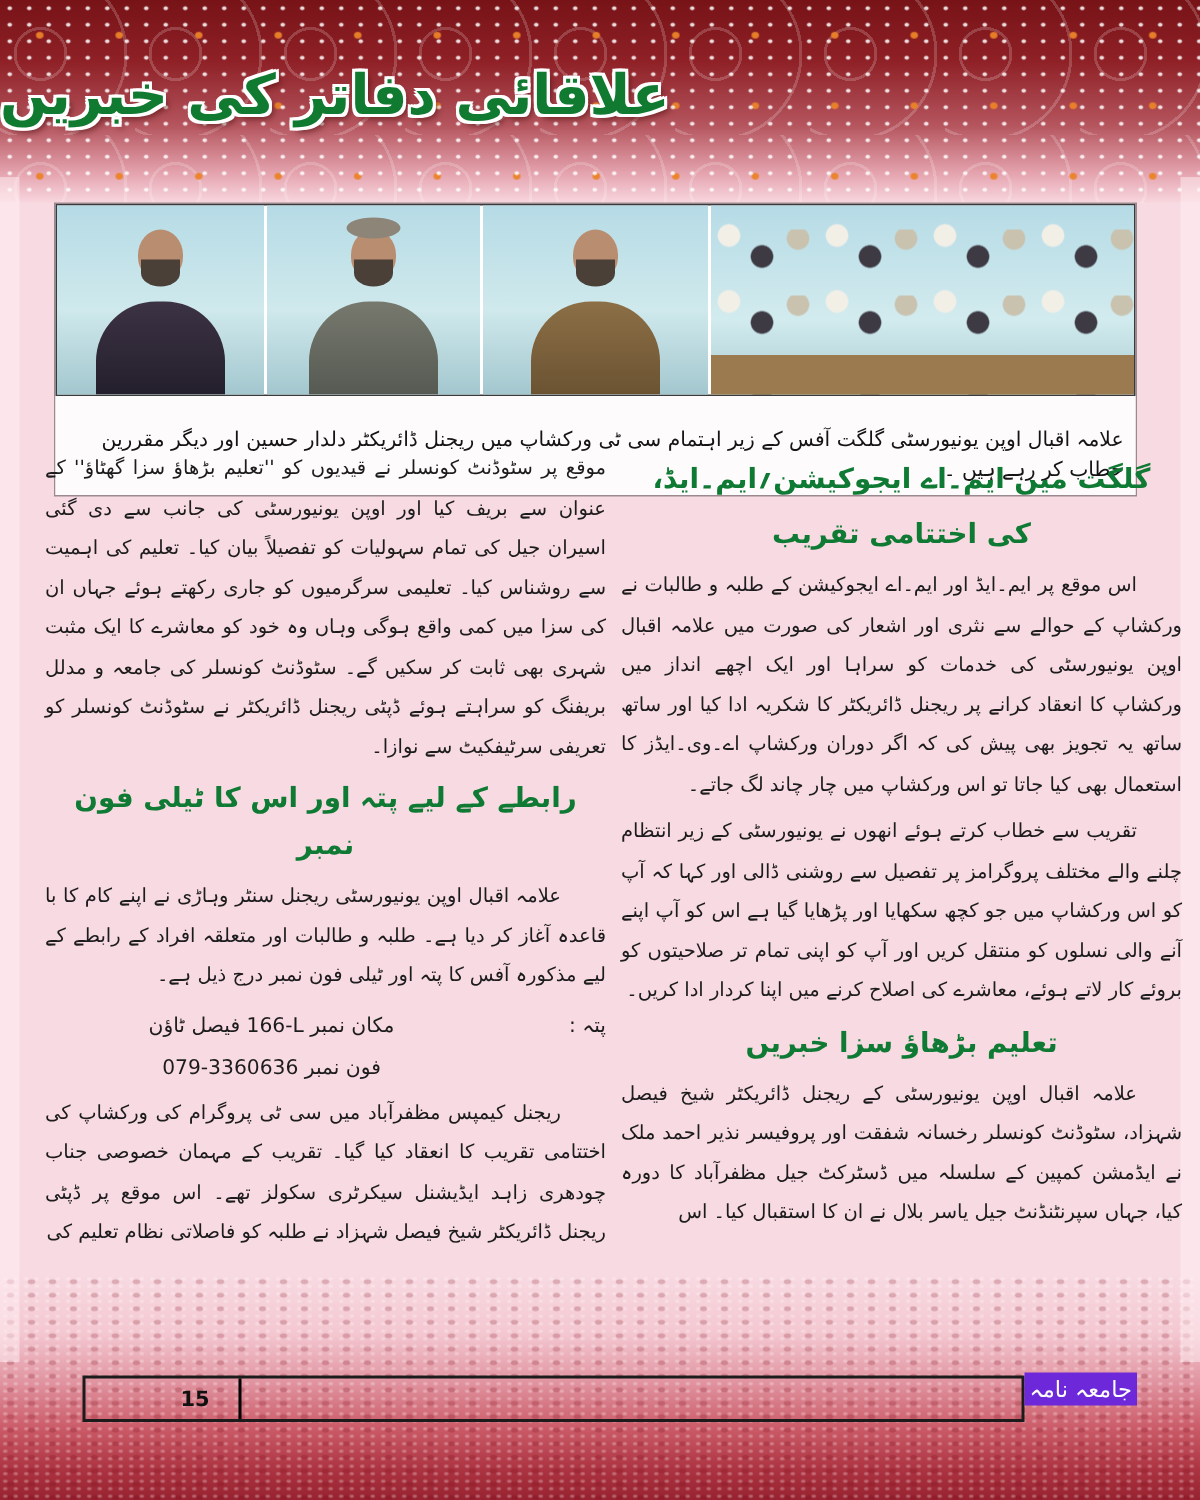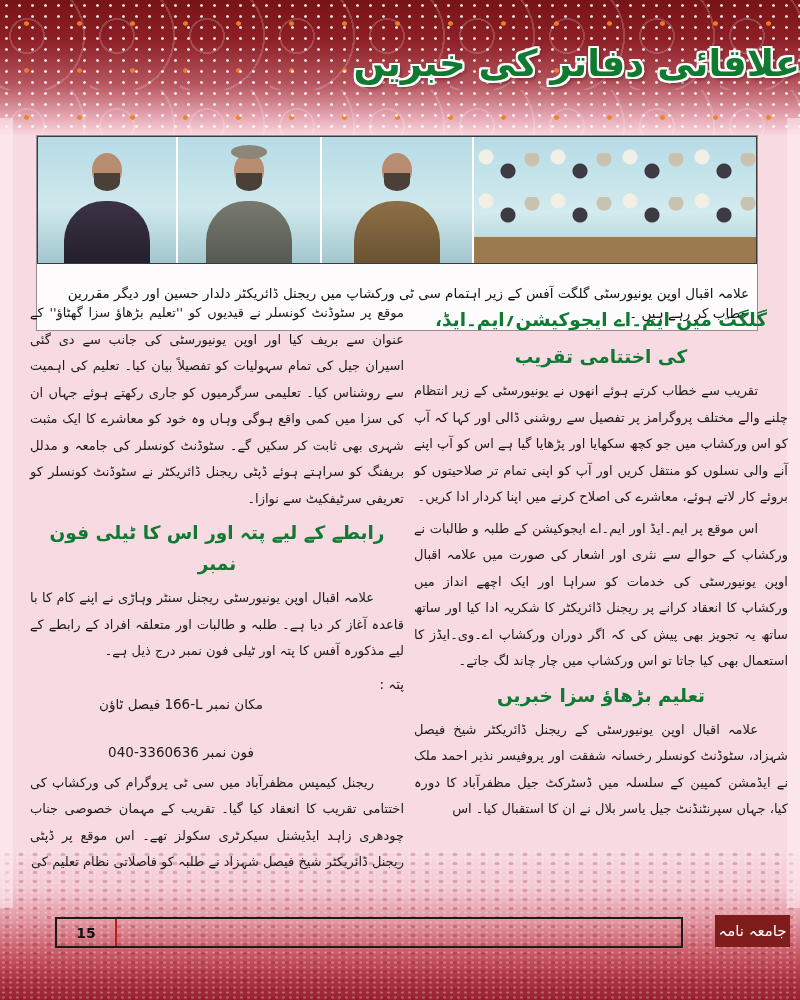--- a/index.html
+++ b/index.html
@@ -12,21 +12,21 @@
   .header{
     position:absolute;left:0;top:0;width:800px;height:135px;z-index:1;
     background-image:
       radial-gradient(rgba(255,255,255,.85) 1.1px, transparent 1.9px),
       radial-gradient(rgba(235,130,40,.95) 2.1px, transparent 3px),
       repeating-radial-gradient(circle at 30% 40%, transparent 0 16px, rgba(255,255,255,.18) 16px 18px, transparent 18px 40px),
       linear-gradient(180deg,#771317 0%, #8e2026 30%, #b5555e 62%, #e5a5b0 86%, #f8d6de 100%);
     background-size:13px 11px, 53px 47px, 90px 90px, 100% 100%;
   }
   .banner-title{
-    position:absolute;left:0;top:42px;width:800px;text-align:right;z-index:2;
+    position:absolute;left:0;top:42px;width:800px;text-align:left;z-index:2;
     font-size:37px;font-weight:bold;color:#117a31;direction:rtl;
     text-shadow:-2px 0 0 #fff,2px 0 0 #fff,0 -2px 0 #fff,0 2px 0 #fff,
                 -2px -2px 0 #fff,2px 2px 0 #fff,-2px 2px 0 #fff,2px -2px 0 #fff,
                 3px 3px 4px rgba(60,0,0,.55);
   }
   
   .photo-frame{
     position:absolute;left:37px;top:136px;width:720px;z-index:2;
     background:#fff;box-shadow:0 0 0 1px #9a8a90;
   }
@@ -67,46 +67,46 @@
   .col p{margin:0 0 5px;text-indent:30px;}
   .col p.noindent{text-indent:0;}
   .ghead{
     color:#0f7a33;text-align:center;font-weight:bold;
     font-size:18.5px;line-height:31px;margin:4px 0 6px;text-indent:0;
   }
   
   .addr{margin:2px 0 4px;font-size:13.5px;}
   .addr-row{display:flex;direction:rtl;line-height:28px;}
   .addr-label{width:72px;flex:none;}
-  .addr-val{flex:1;text-align:center;margin-top:20px;}
+  .addr-val{flex:1;text-align:center;}
   
   .bottom-texture{
     position:absolute;left:0;top:850px;width:800px;height:150px;z-index:1;
     background-image:
       radial-gradient(rgba(255,255,255,.28) 1px, transparent 2px),
       radial-gradient(rgba(120,8,22,.22) 2px, transparent 3px),
       linear-gradient(180deg, rgba(248,218,226,0) 0%, rgba(242,193,203,.75) 26%, #e0939f 48%, #cb5b68 68%, #ad3442 86%, #97222f 100%);
     background-size:7px 5px, 14px 9px, 100% 100%;
   }
   .edge{position:absolute;top:118px;height:790px;width:13px;background:rgba(255,240,244,.5);z-index:2;}
   .edge.left{left:0;} .edge.right{right:0;}
   
   .footer-bar{
     position:absolute;left:55px;top:917px;width:628px;height:31px;z-index:3;
     border:2px solid #1b1b1b;box-sizing:border-box;display:flex;background:transparent;
   }
   .page-cell{
-    width:58px;flex:none;border-right:2px solid #b91c1c;display:flex;align-items:center;justify-content:center;
-    font-size:14px;font-weight:bold;color:#111;
+    width:58px;flex:none;border-right:2px solid #000000;display:flex;align-items:center;justify-content:center;
+    font-size:14px;font-weight:bold;color:#111;padding-left:44px;
   }
   .bar-rest{flex:1;}
   .journal-box{
-    position:absolute;left:683px;top:915px;width:75px;height:32px;z-index:3;
-    background:#7f1d1d;color:#fff;display:flex;align-items:center;justify-content:center;
-    font-size:15px;direction:rtl;margin-left:32px;
+    position:absolute;left:683px;top:915px;width:75px;height:22px;z-index:3;
+    background:#6d28d9;color:#fff;display:flex;align-items:center;justify-content:center;
+    font-size:15px;direction:rtl;
   }
 </style>
 </head>
 <body>
 
 <div class="header"></div>
 <div class="banner-title">علاقائی دفاتر کی خبریں</div>
 
 <div class="edge left"></div>
 <div class="edge right"></div>
@@ -131,22 +131,22 @@
       <span class="torso"></span>
     </div>
     <div class="photo p4" title="classroom-of-female-students"></div>
   </div>
   <div class="caption">علامہ اقبال اوپن یونیورسٹی گلگت آفس کے زیر اہتمام سی ٹی ورکشاپ میں ریجنل ڈائریکٹر دلدار حسین اور دیگر مقررین خطاب کر رہے ہیں ۔</div>
 </div>
 
 <div class="col col-right">
   <div class="ghead">گلگت میں ایم۔اے ایجوکیشن؍ایم۔ایڈ،</div>
   <div class="ghead">کی اختتامی تقریب</div>
+  <p>اس موقع پر ایم۔ایڈ اور ایم۔اے ایجوکیشن کے طلبہ و طالبات نے ورکشاپ کے حوالے سے نثری اور اشعار کی صورت میں علامہ اقبال اوپن یونیورسٹی کی خدمات کو سراہا اور ایک اچھے انداز میں ورکشاپ کا انعقاد کرانے پر ریجنل ڈائریکٹر کا شکریہ ادا کیا اور ساتھ ساتھ یہ تجویز بھی پیش کی کہ اگر دوران ورکشاپ اے۔وی۔ایڈز کا استعمال بھی کیا جاتا تو اس ورکشاپ میں چار چاند لگ جاتے۔</p>
   <p>تقریب سے خطاب کرتے ہوئے انھوں نے یونیورسٹی کے زیر انتظام چلنے والے مختلف پروگرامز پر تفصیل سے روشنی ڈالی اور کہا کہ آپ کو اس ورکشاپ میں جو کچھ سکھایا اور پڑھایا گیا ہے اس کو آپ اپنے آنے والی نسلوں کو منتقل کریں اور آپ کو اپنی تمام تر صلاحیتوں کو بروئے کار لاتے ہوئے، معاشرے کی اصلاح کرنے میں اپنا کردار ادا کریں۔</p>
-  <p>اس موقع پر ایم۔ایڈ اور ایم۔اے ایجوکیشن کے طلبہ و طالبات نے ورکشاپ کے حوالے سے نثری اور اشعار کی صورت میں علامہ اقبال اوپن یونیورسٹی کی خدمات کو سراہا اور ایک اچھے انداز میں ورکشاپ کا انعقاد کرانے پر ریجنل ڈائریکٹر کا شکریہ ادا کیا اور ساتھ ساتھ یہ تجویز بھی پیش کی کہ اگر دوران ورکشاپ اے۔وی۔ایڈز کا استعمال بھی کیا جاتا تو اس ورکشاپ میں چار چاند لگ جاتے۔</p>
   <div class="ghead">تعلیم بڑھاؤ سزا خبریں</div>
   <p>علامہ اقبال اوپن یونیورسٹی کے ریجنل ڈائریکٹر شیخ فیصل شہزاد، سٹوڈنٹ کونسلر رخسانہ شفقت اور پروفیسر نذیر احمد ملک نے ایڈمشن کمپین کے سلسلہ میں ڈسٹرکٹ جیل مظفرآباد کا دورہ کیا، جہاں سپرنٹنڈنٹ جیل یاسر بلال نے ان کا استقبال کیا۔ اس</p>
 </div>
 
 <div class="col col-left">
   <p class="noindent">موقع پر سٹوڈنٹ کونسلر نے قیدیوں کو ''تعلیم بڑھاؤ سزا گھٹاؤ'' کے عنوان سے بریف کیا اور اوپن یونیورسٹی کی جانب سے دی گئی اسیران جیل کی تمام سہولیات کو تفصیلاً بیان کیا۔ تعلیم کی اہمیت سے روشناس کیا۔ تعلیمی سرگرمیوں کو جاری رکھتے ہوئے جہاں ان کی سزا میں کمی واقع ہوگی وہاں وہ خود کو معاشرے کا ایک مثبت شہری بھی ثابت کر سکیں گے۔ سٹوڈنٹ کونسلر کی جامعہ و مدلل بریفنگ کو سراہتے ہوئے ڈپٹی ریجنل ڈائریکٹر نے سٹوڈنٹ کونسلر کو تعریفی سرٹیفکیٹ سے نوازا۔</p>
   <div class="ghead">رابطے کے لیے پتہ اور اس کا ٹیلی فون نمبر</div>
   <p>علامہ اقبال اوپن یونیورسٹی ریجنل سنٹر وہاڑی نے اپنے کام کا با قاعدہ آغاز کر دیا ہے۔ طلبہ و طالبات اور متعلقہ افراد کے رابطے کے لیے مذکورہ آفس کا پتہ اور ٹیلی فون نمبر درج ذیل ہے۔</p>
 
   <div class="addr">
@@ -155,21 +155,21 @@
       <span class="addr-val">
         <span>مکان نمبر</span>
         <span dir="ltr">166-L</span>
         <span>فیصل ٹاؤن</span>
       </span>
     </div>
     <div class="addr-row">
       <span class="addr-label"></span>
       <span class="addr-val">
         <span>فون نمبر</span>
-        <span dir="ltr">040-3360636</span>
+        <span dir="ltr">079-3360636</span>
       </span>
     </div>
   </div>
 
   <p>ریجنل کیمپس مظفرآباد میں سی ٹی پروگرام کی ورکشاپ کی اختتامی تقریب کا انعقاد کیا گیا۔ تقریب کے مہمان خصوصی جناب چودھری زاہد ایڈیشنل سیکرٹری سکولز تھے۔ اس موقع پر ڈپٹی ریجنل ڈائریکٹر شیخ فیصل شہزاد نے طلبہ کو فاصلاتی نظام تعلیم کی</p>
 </div>
 
 <div class="footer-bar">
   <div class="page-cell">15</div>
   <div class="bar-rest"></div>

